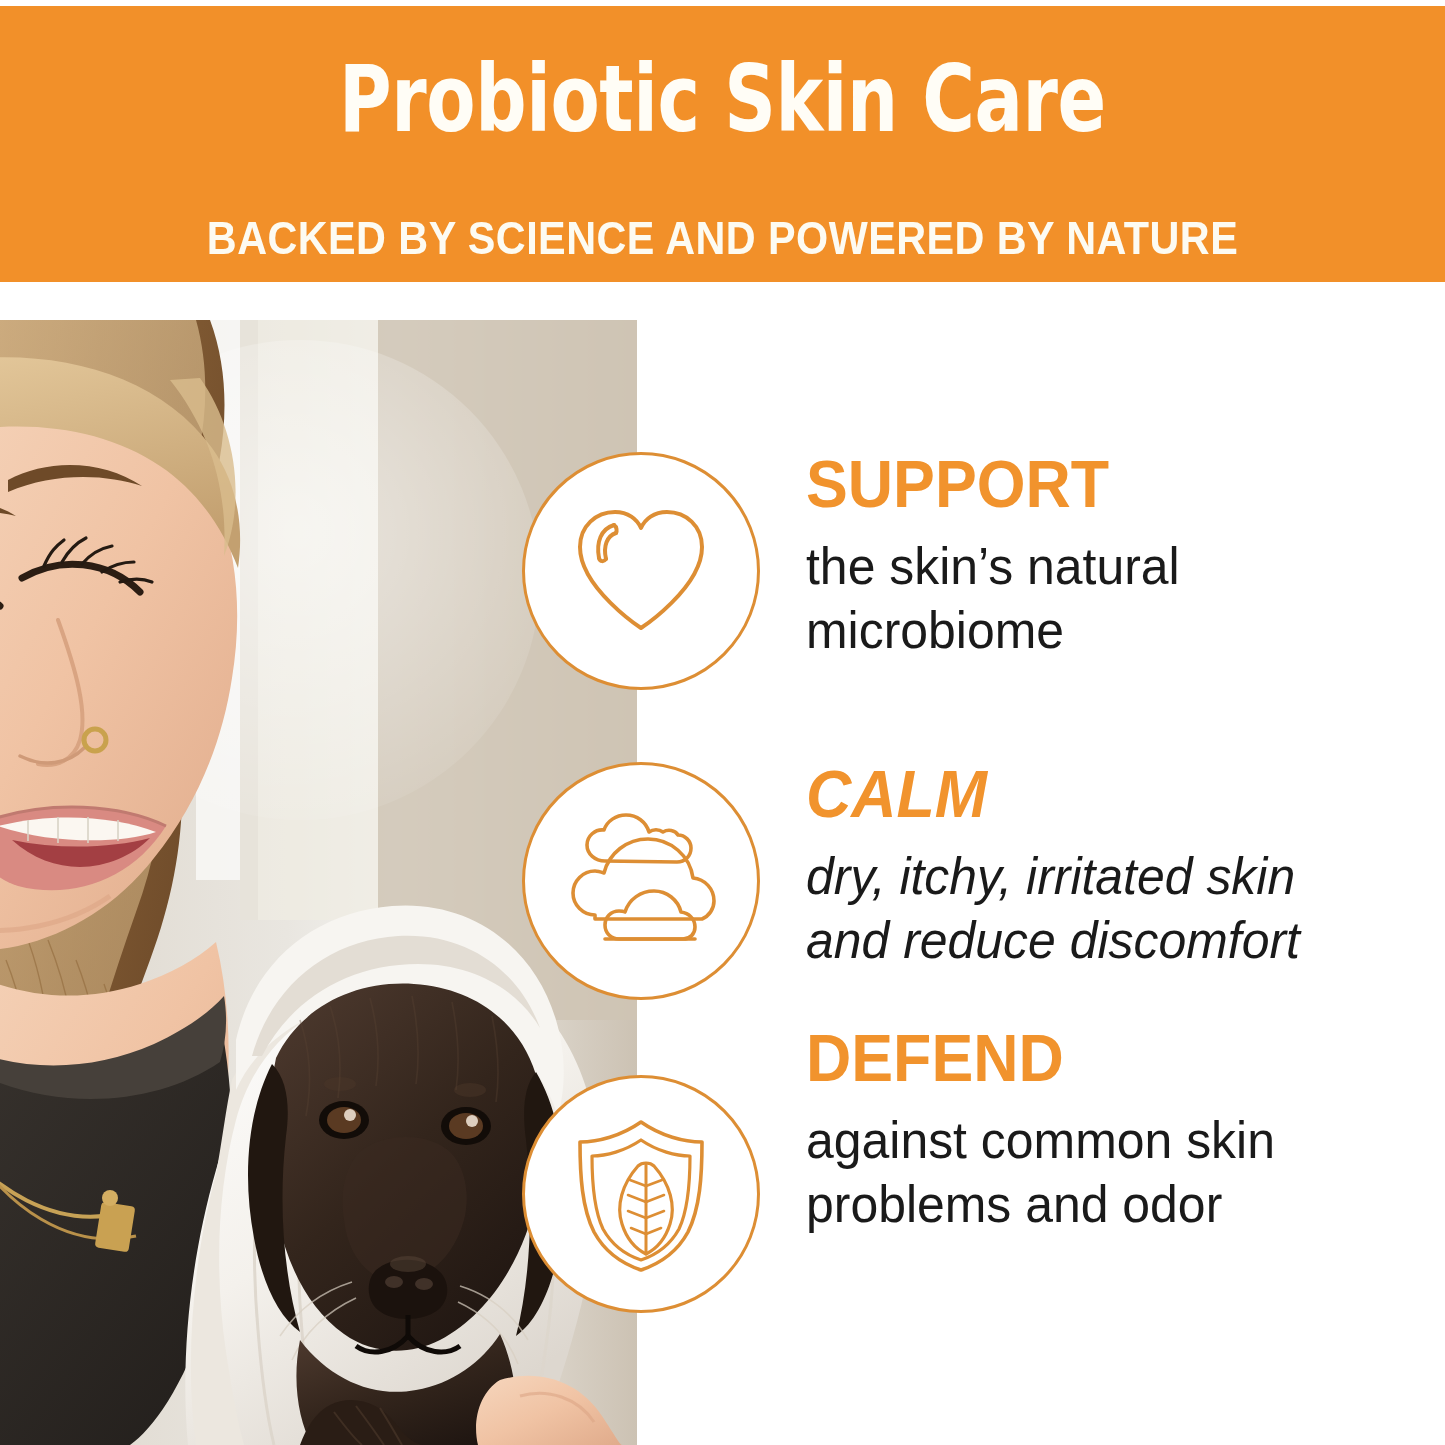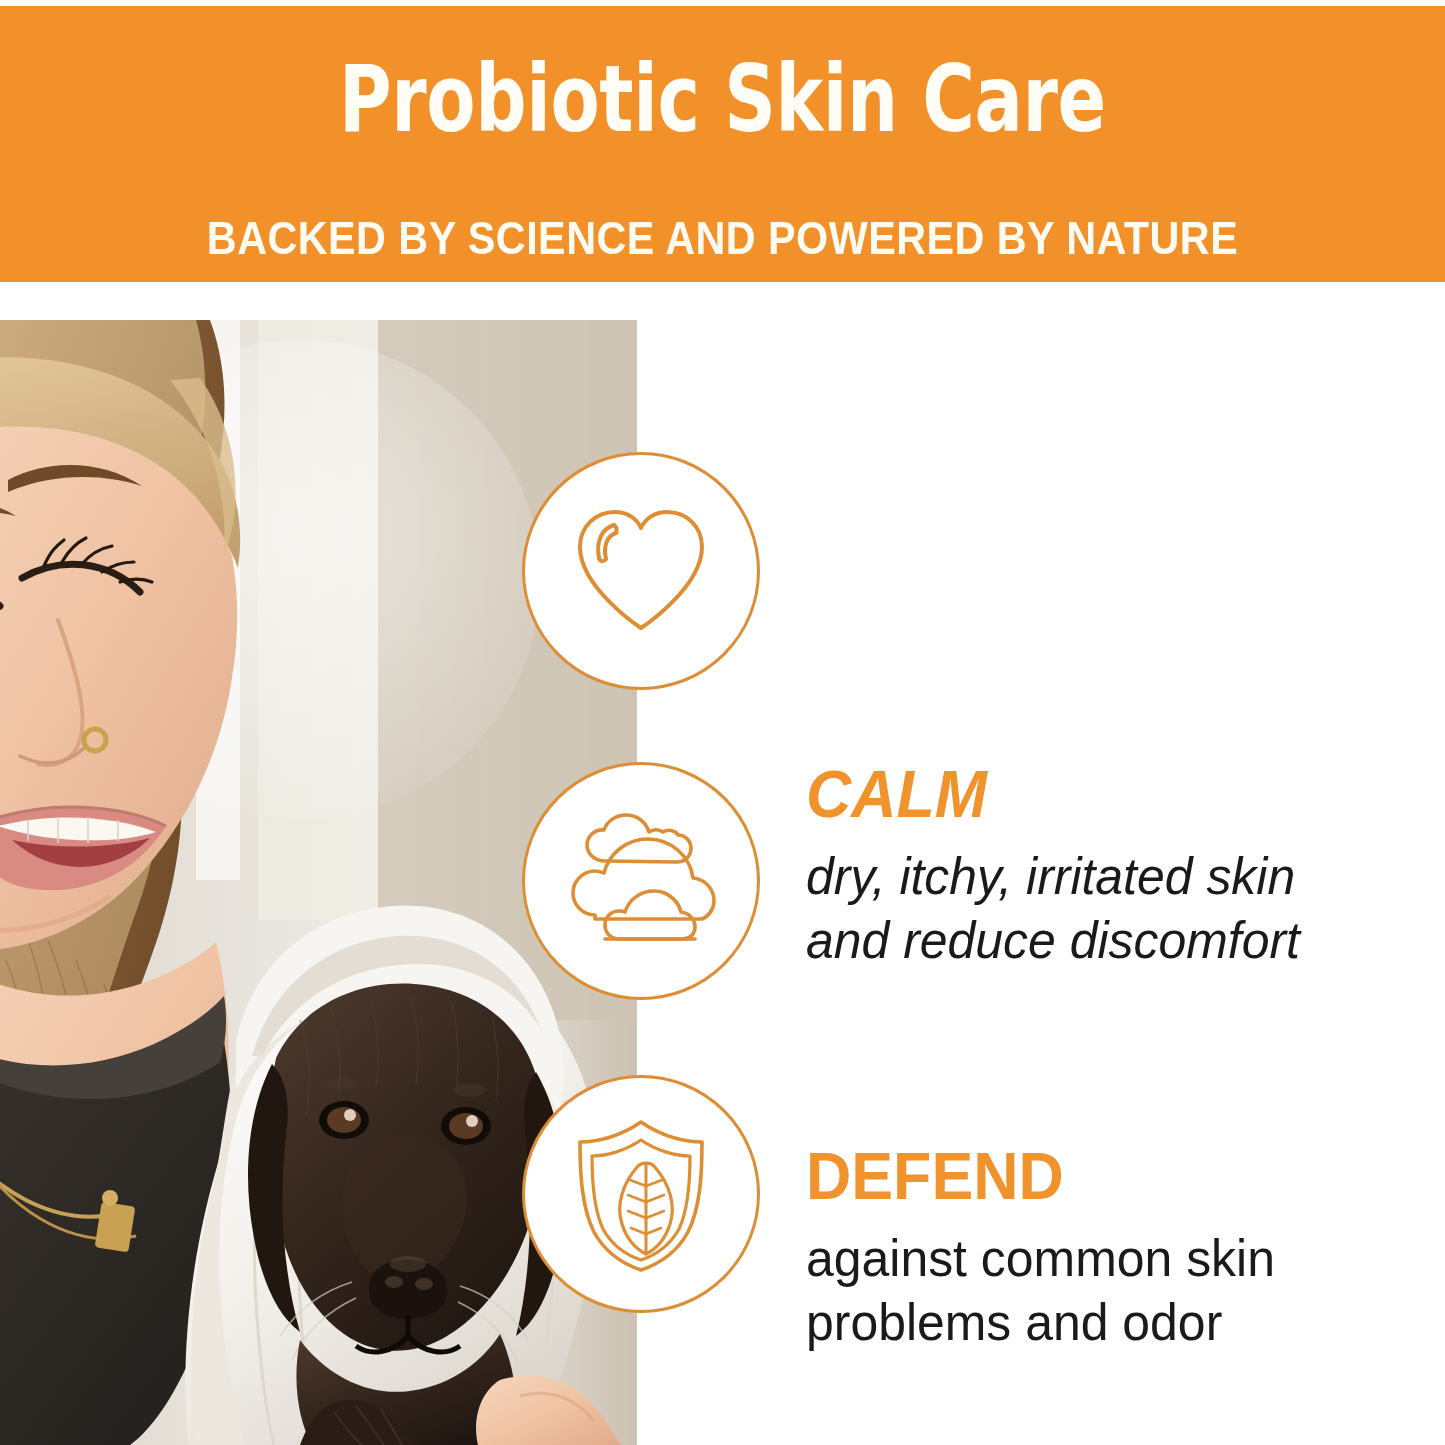--- a/index.html
+++ b/index.html
@@ -122,21 +122,21 @@
     transform-origin: left top;
     margin: 0;
   }
 
   
   #circle-support { left: 522px; top: 452px; }
   #text-support   { top: 448px; }
   #circle-calm    { left: 522px; top: 762px; }
   #text-calm      { top: 758px; font-style: italic; }
   #circle-defend  { left: 522px; top: 1075px; }
-  #text-defend    { top: 1140px; }
+  #text-defend    { top: 1022px; }
 </style>
 </head>
 <body>
 
 <div class="poster">
 
   <div class="banner">
     <div class="banner-title">Probiotic Skin Care</div>
     <div class="banner-sub">BACKED BY SCIENCE AND POWERED BY NATURE</div>
   </div>
@@ -359,20 +359,27 @@
     <svg width="150" height="150" viewBox="0 0 150 150">
       <path d="M75,132 C75,132 14,92 14,51 C14,30 30,16 49,16
                C62,16 71,23 75,32 C79,23 88,16 101,16
                C120,16 136,30 136,51 C136,92 75,132 75,132 Z" fill="none" stroke="#DD8E34" stroke-width="4" stroke-linejoin="round" stroke-linecap="round"></path>
       <path d="M33,62 C30,46 35,33 48,29" fill="none" stroke="#DD8E34" stroke-width="4" stroke-linecap="round"></path>
       <path d="M40,63 C37,50 41,40 50,37" fill="none" stroke="#DD8E34" stroke-width="4" stroke-linecap="round"></path>
       <path d="M33,62 C34,66 38,66 40,63" fill="none" stroke="#DD8E34" stroke-width="4" stroke-linecap="round"></path>
       <path d="M48,29 C51,31 51,35 50,37" fill="none" stroke="#DD8E34" stroke-width="4" stroke-linecap="round"></path>
     </svg>
   </div>
+  <div class="feature-text" id="text-support">
+    <div class="feature-head">SUPPORT</div>
+    <div class="feature-body">
+      <div>the skin’s natural</div>
+      <div>microbiome</div>
+    </div>
+  </div>
 
   <div class="icon-circle" id="circle-calm">
     <svg width="160" height="140" viewBox="0 0 160 140">
 
       <path d="M44,50 C34,50 26,43 26,34 C26,25 34,18 43,19
                C46,10 55,4 65,4 C76,4 85,11 88,21
                C92,18 98,18 102,21 C107,18 114,19 117,24
                C124,24 130,30 130,37 C130,45 124,51 116,51 Z" fill="none" stroke="#DD8E34" stroke-width="3.6" stroke-linejoin="round" stroke-linecap="round"></path>
 
       <path d="M34,104 C22,104 12,94 12,82 C12,70 22,60 34,60

